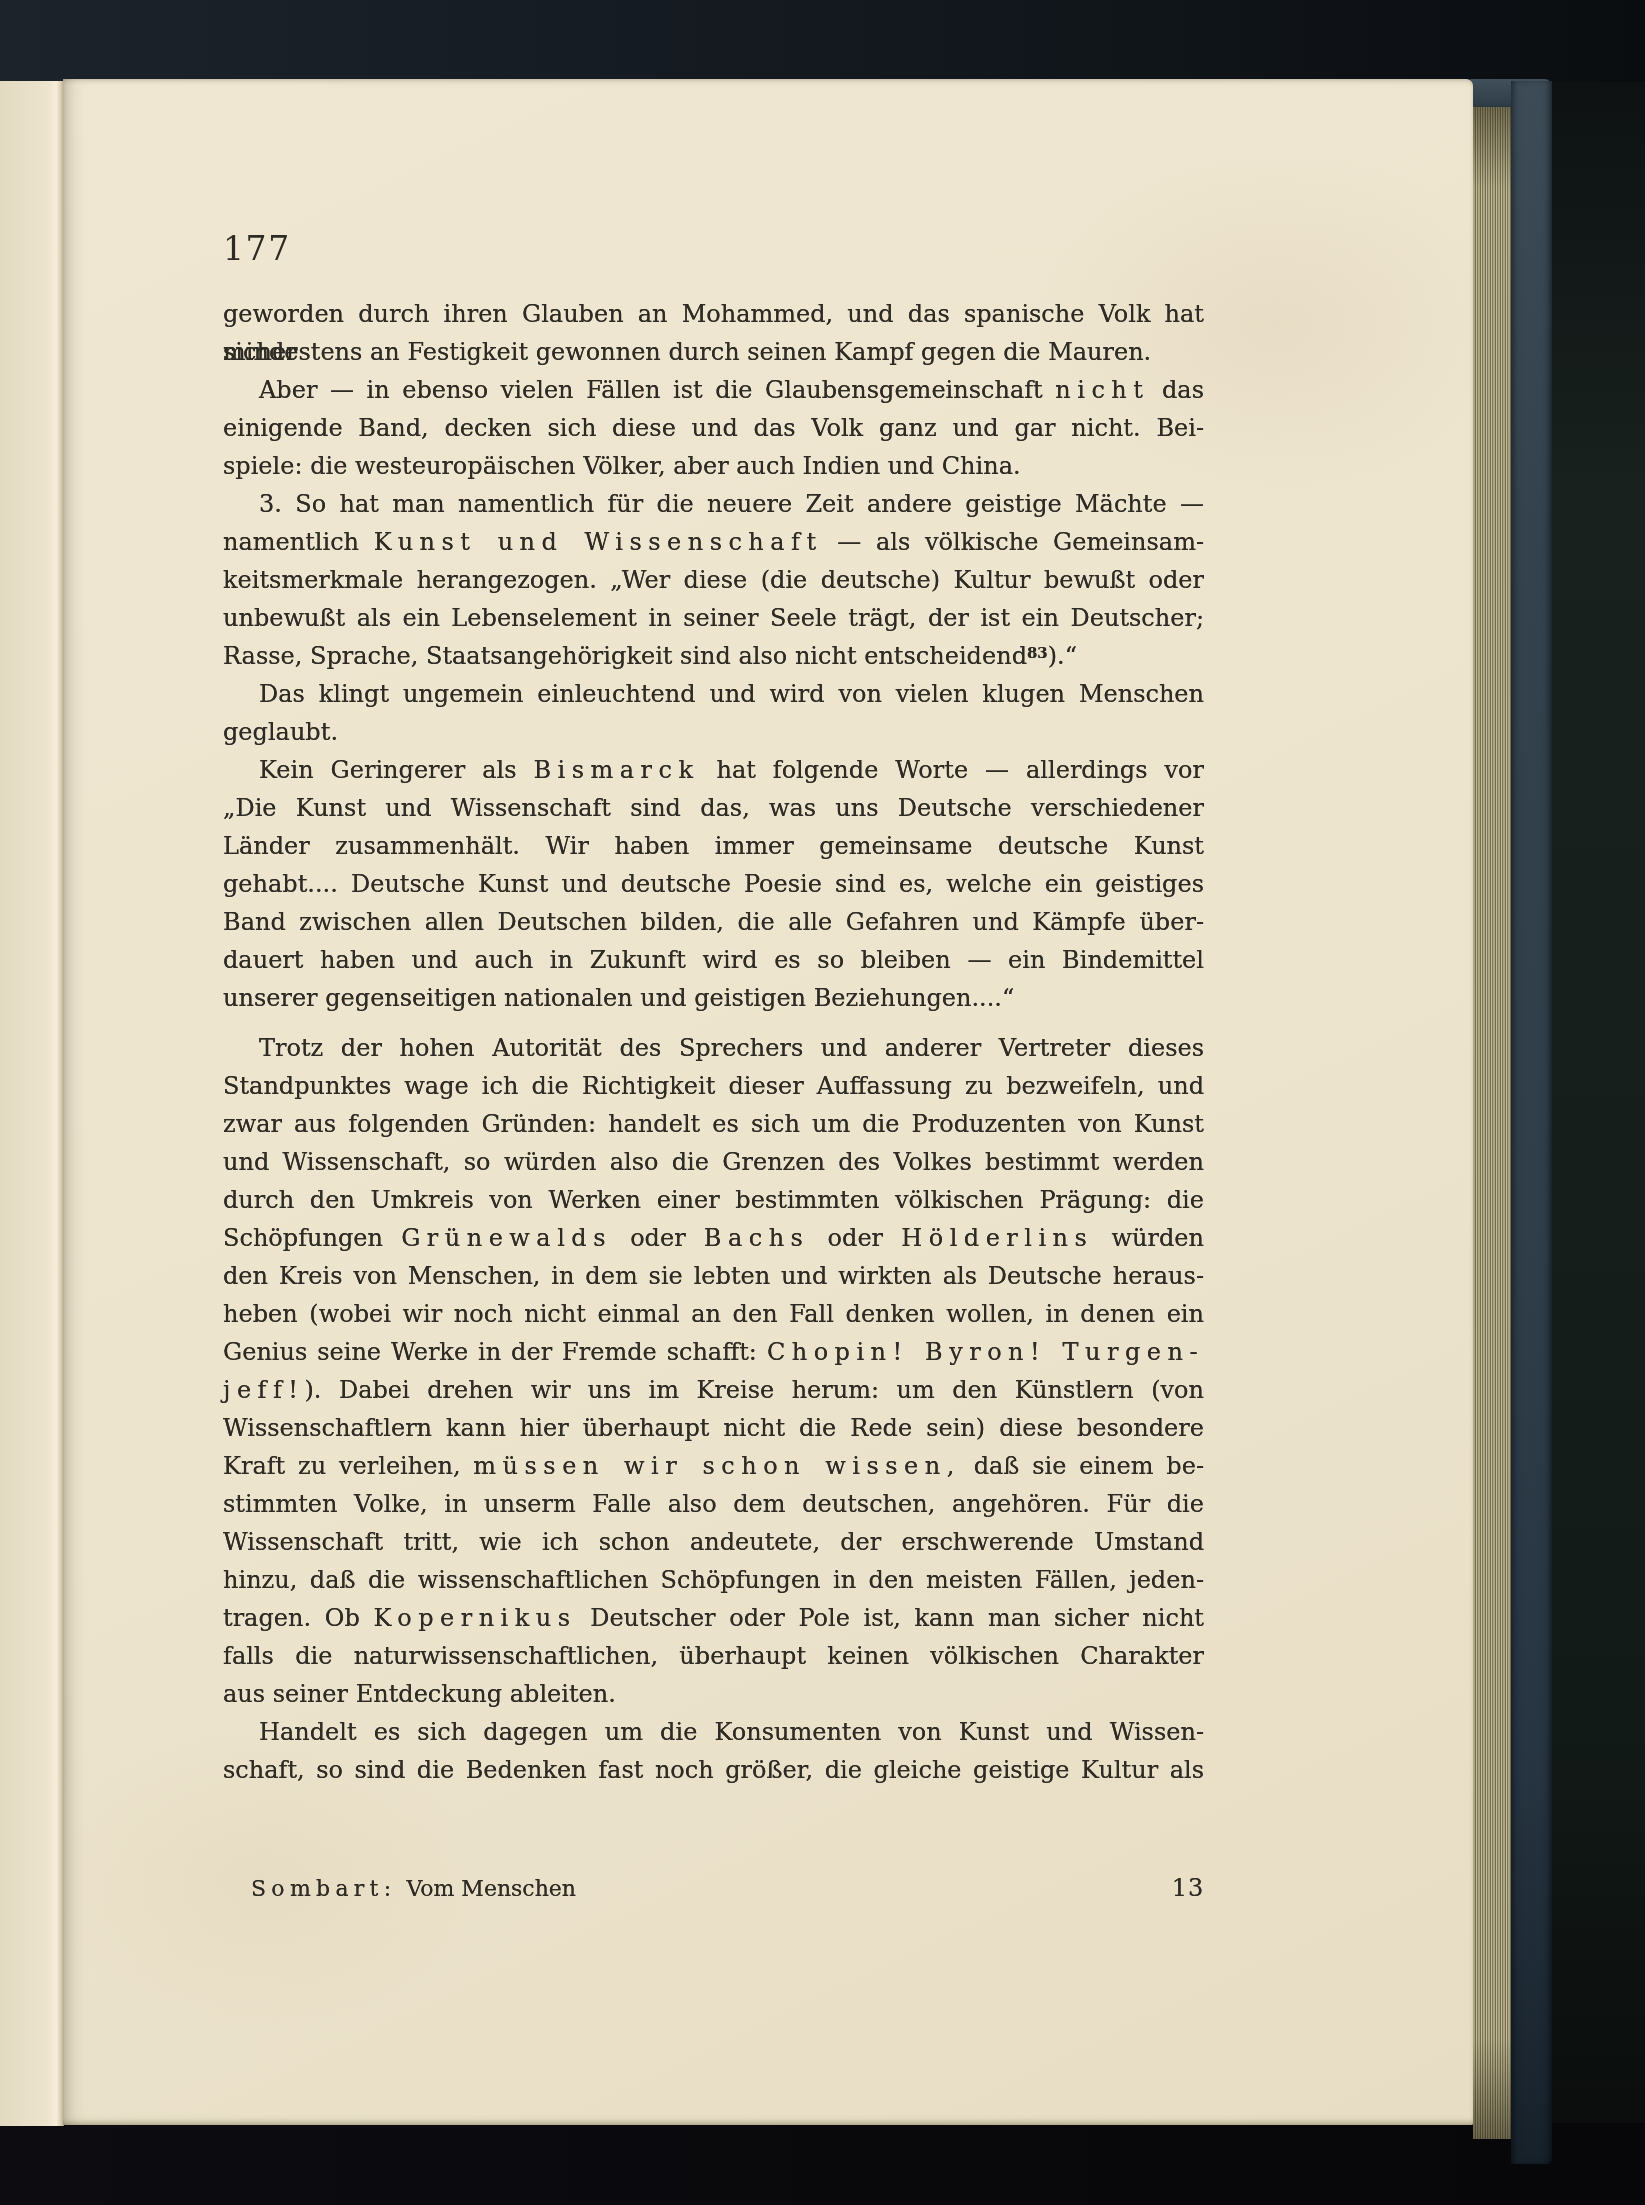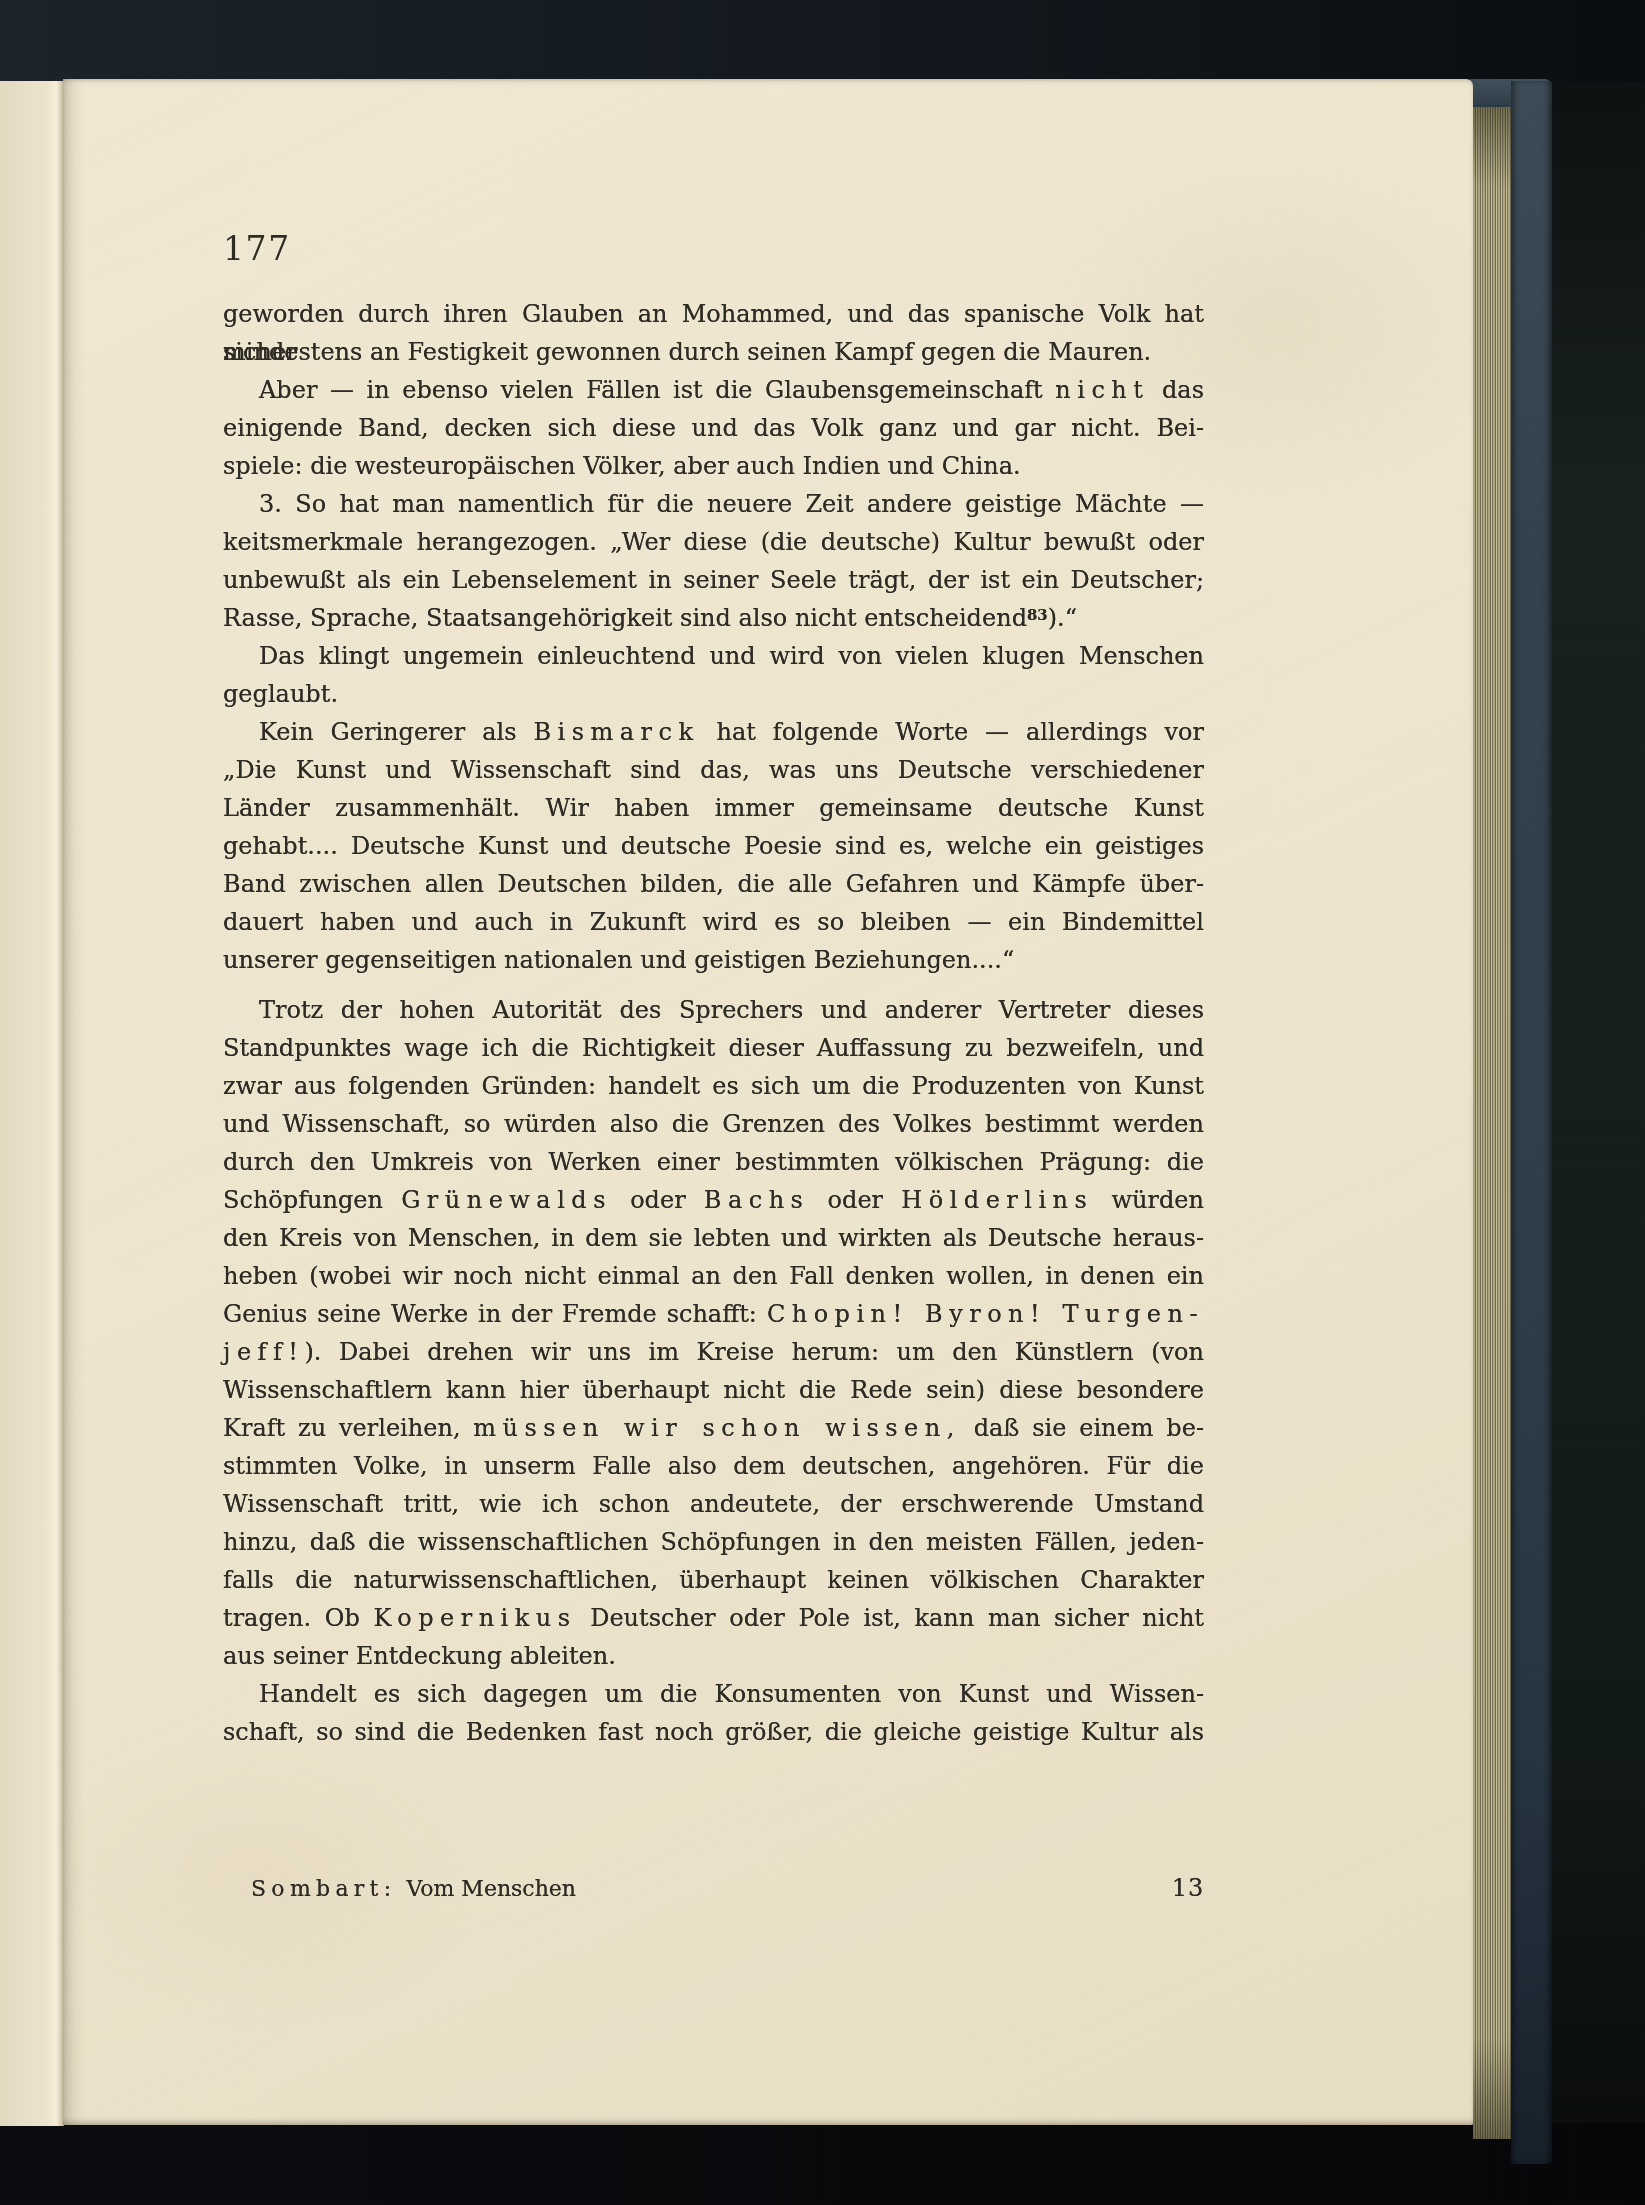--- a/index.html
+++ b/index.html
@@ -68,20 +68,21 @@
           <div class="line just"><span>geworden durch ihren Glauben an Mohammed, und das spanische Volk hat sicher</span></div>
           <div class="line"><span>mindestens an Festigkeit gewonnen durch seinen Kampf gegen die Mauren.</span></div>
         </div>
         <div class="para">
           <div class="line just indent"><span>Aber — in ebenso vielen Fällen ist die Glaubensgemeinschaft </span><span class="sp">nicht</span><span> das</span></div>
           <div class="line just"><span>einigende Band, decken sich diese und das Volk ganz und gar nicht. Bei-</span></div>
           <div class="line"><span>spiele: die westeuropäischen Völker, aber auch Indien und China.</span></div>
         </div>
         <div class="para">
           <div class="line just indent"><span>3. So hat man namentlich für die neuere Zeit andere geistige Mächte —</span></div>
+          <div class="line just"><span>namentlich </span><span class="sp">Kunst und Wissenschaft</span><span> — als völkische Gemeinsam-</span></div>
           <div class="line just"><span>keitsmerkmale herangezogen. „Wer diese (die deutsche) Kultur bewußt oder</span></div>
           <div class="line just"><span>unbewußt als ein Lebenselement in seiner Seele trägt, der ist ein Deutscher;</span></div>
           <div class="line"><span>Rasse, Sprache, Staatsangehörigkeit sind also nicht entscheidend</span><span class="sup">83</span><span>).“</span></div>
         </div>
         <div class="para">
           <div class="line just indent"><span>Das klingt ungemein einleuchtend und wird von vielen klugen Menschen</span></div>
           <div class="line"><span>geglaubt.</span></div>
         </div>
         <div class="para">
           <div class="line just indent"><span>Kein Geringerer als </span><span class="sp">Bismarck</span><span> hat folgende Worte — allerdings vor</span></div>
@@ -101,22 +102,22 @@
           <div class="line just"><span>Schöpfungen </span><span class="sp">Grünewalds</span><span> oder </span><span class="sp">Bachs</span><span> oder </span><span class="sp">Hölderlins</span><span> würden</span></div>
           <div class="line just"><span>den Kreis von Menschen, in dem sie lebten und wirkten als Deutsche heraus-</span></div>
           <div class="line just"><span>heben (wobei wir noch nicht einmal an den Fall denken wollen, in denen ein</span></div>
           <div class="line just"><span>Genius seine Werke in der Fremde schafft: </span><span class="sp">Chopin! Byron! Turgen-</span></div>
           <div class="line just"><span class="sp">jeff!</span><span>). Dabei drehen wir uns im Kreise herum: um den Künstlern (von</span></div>
           <div class="line just"><span>Wissenschaftlern kann hier überhaupt nicht die Rede sein) diese besondere</span></div>
           <div class="line just"><span>Kraft zu verleihen, </span><span class="sp">müssen wir schon wissen,</span><span> daß sie einem be-</span></div>
           <div class="line just"><span>stimmten Volke, in unserm Falle also dem deutschen, angehören. Für die</span></div>
           <div class="line just"><span>Wissenschaft tritt, wie ich schon andeutete, der erschwerende Umstand</span></div>
           <div class="line just"><span>hinzu, daß die wissenschaftlichen Schöpfungen in den meisten Fällen, jeden-</span></div>
+          <div class="line just"><span>tragen. Ob </span><span class="sp">Kopernikus</span><span> Deutscher oder Pole ist, kann man sicher nicht</span></div>
           <div class="line just"><span>falls die naturwissenschaftlichen, überhaupt keinen völkischen Charakter</span></div>
-          <div class="line just"><span>tragen. Ob </span><span class="sp">Kopernikus</span><span> Deutscher oder Pole ist, kann man sicher nicht</span></div>
           <div class="line"><span>aus seiner Entdeckung ableiten.</span></div>
         </div>
         <div class="para">
           <div class="line just indent"><span>Handelt es sich dagegen um die Konsumenten von Kunst und Wissen-</span></div>
           <div class="line just"><span>schaft, so sind die Bedenken fast noch größer, die gleiche geistige Kultur als</span></div>
         </div>
       </div>
 
     <div class="footer">
       <div>

